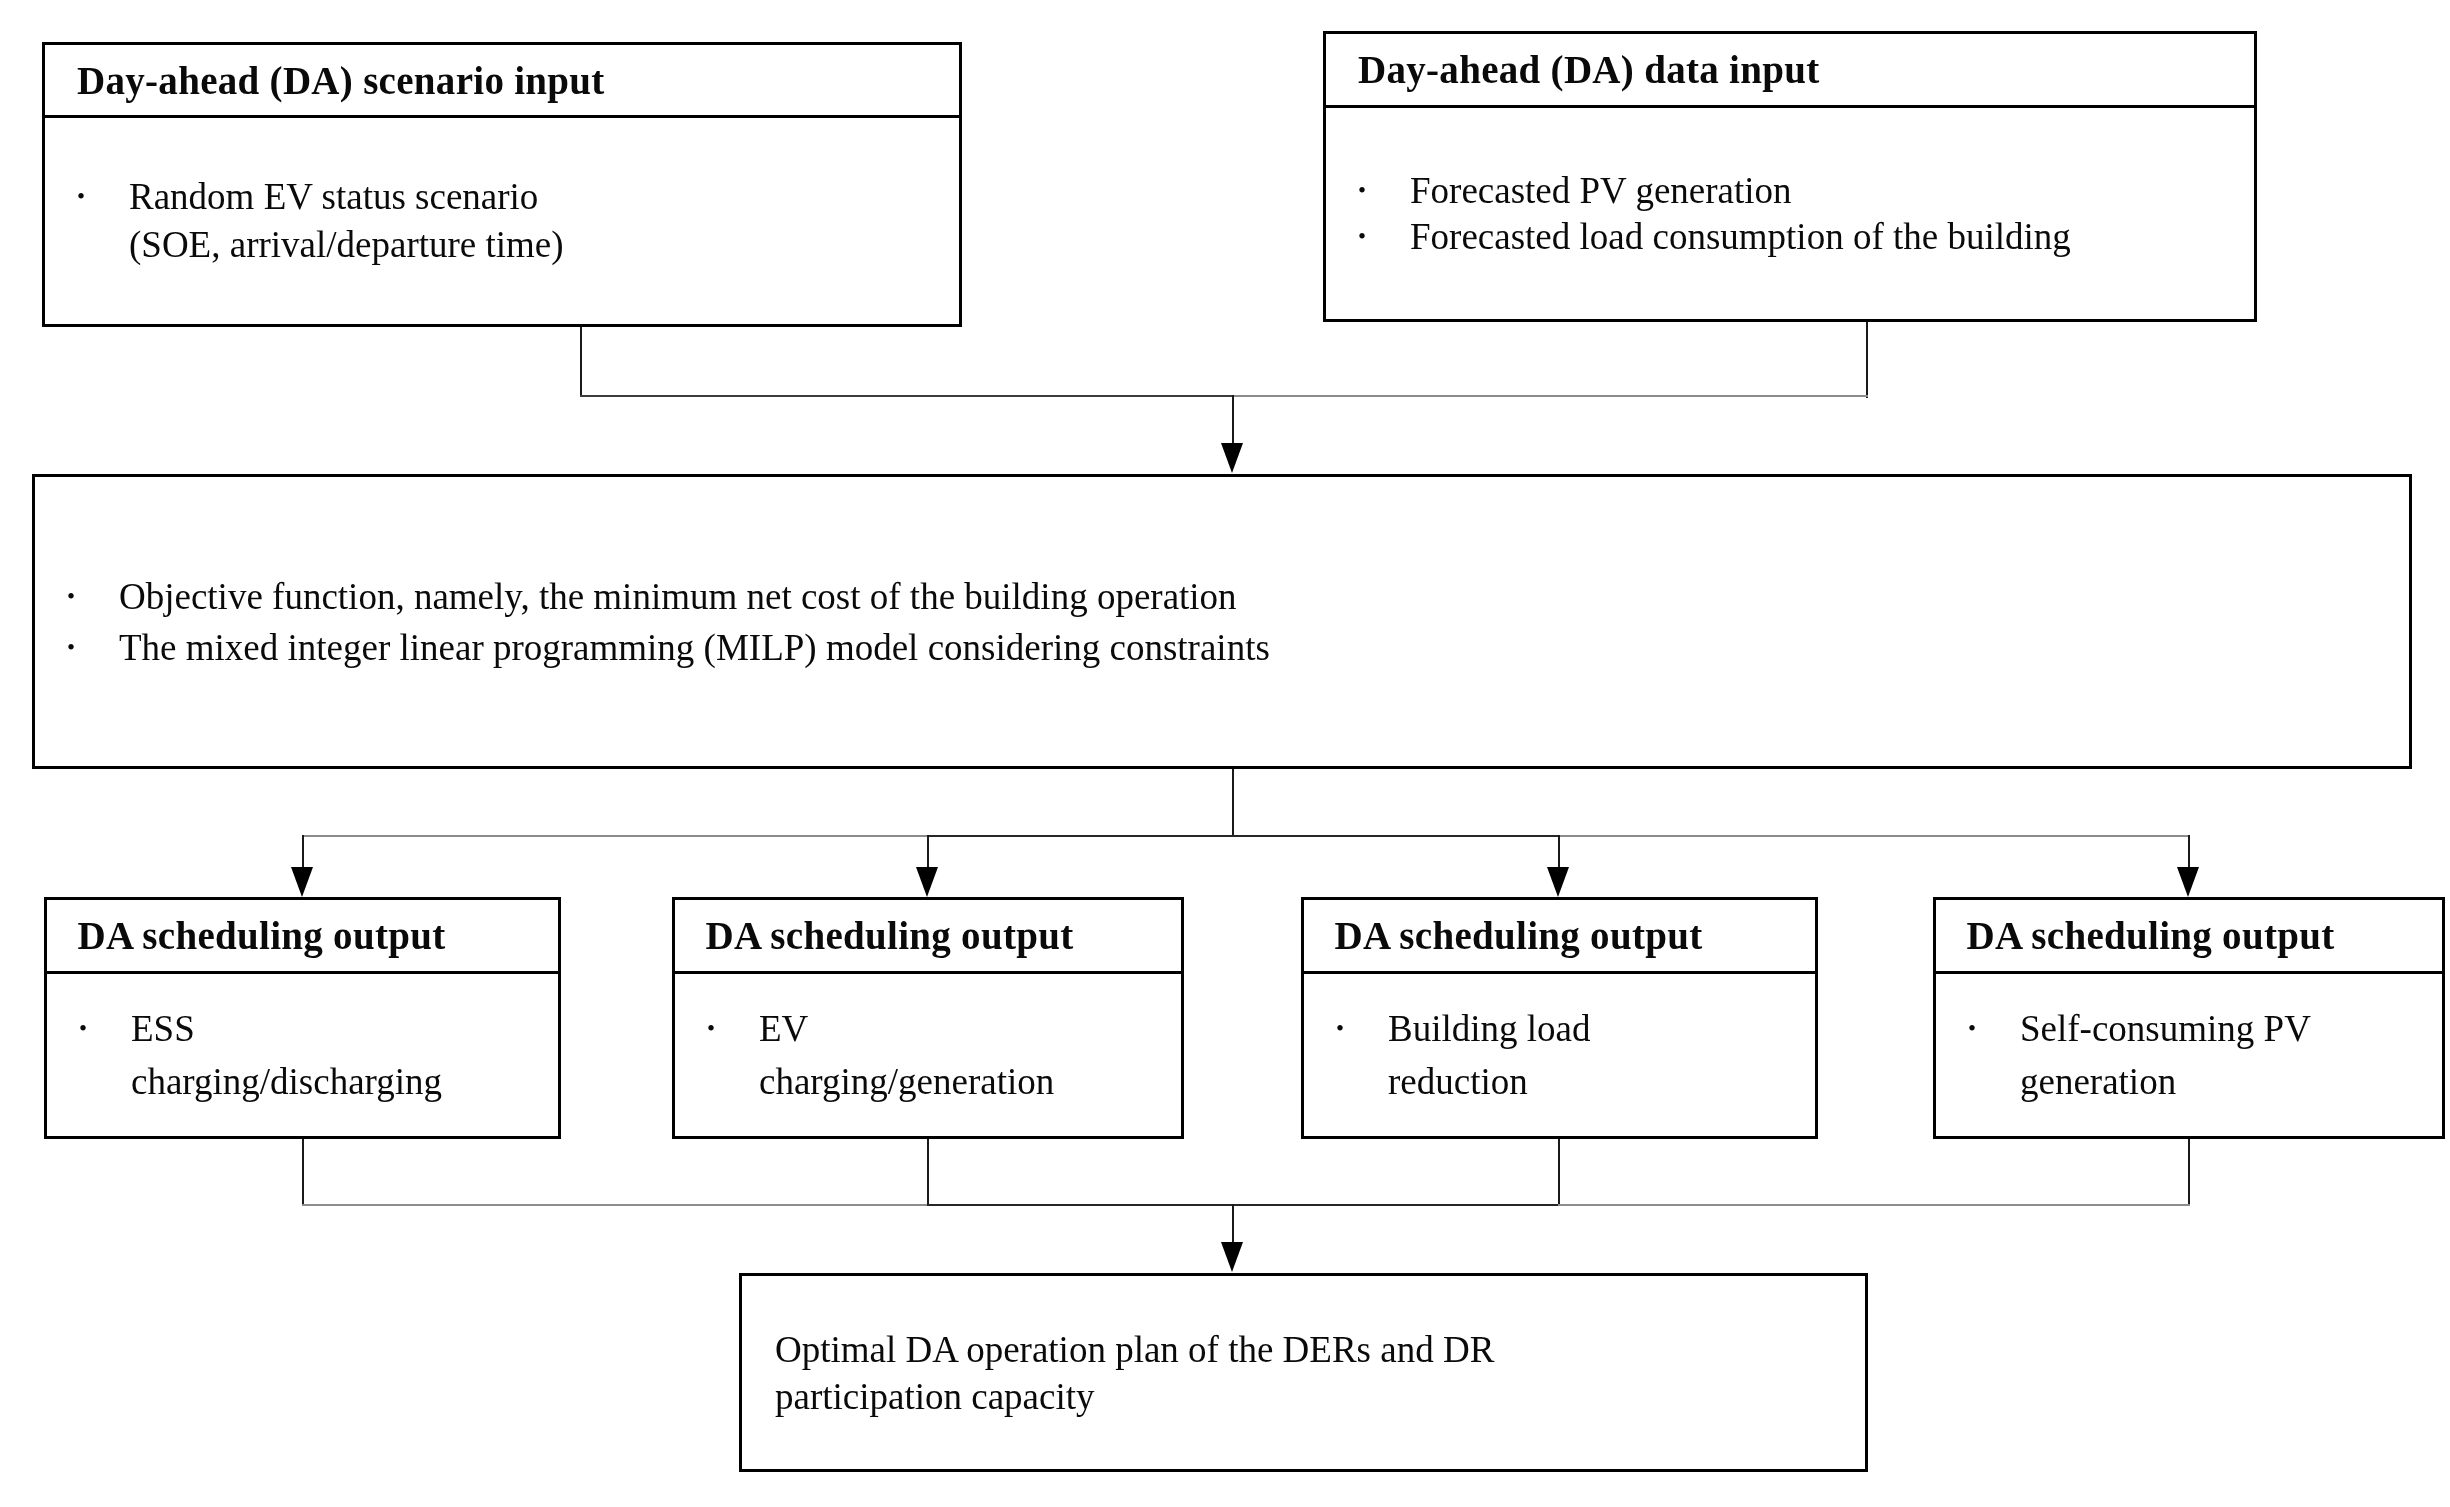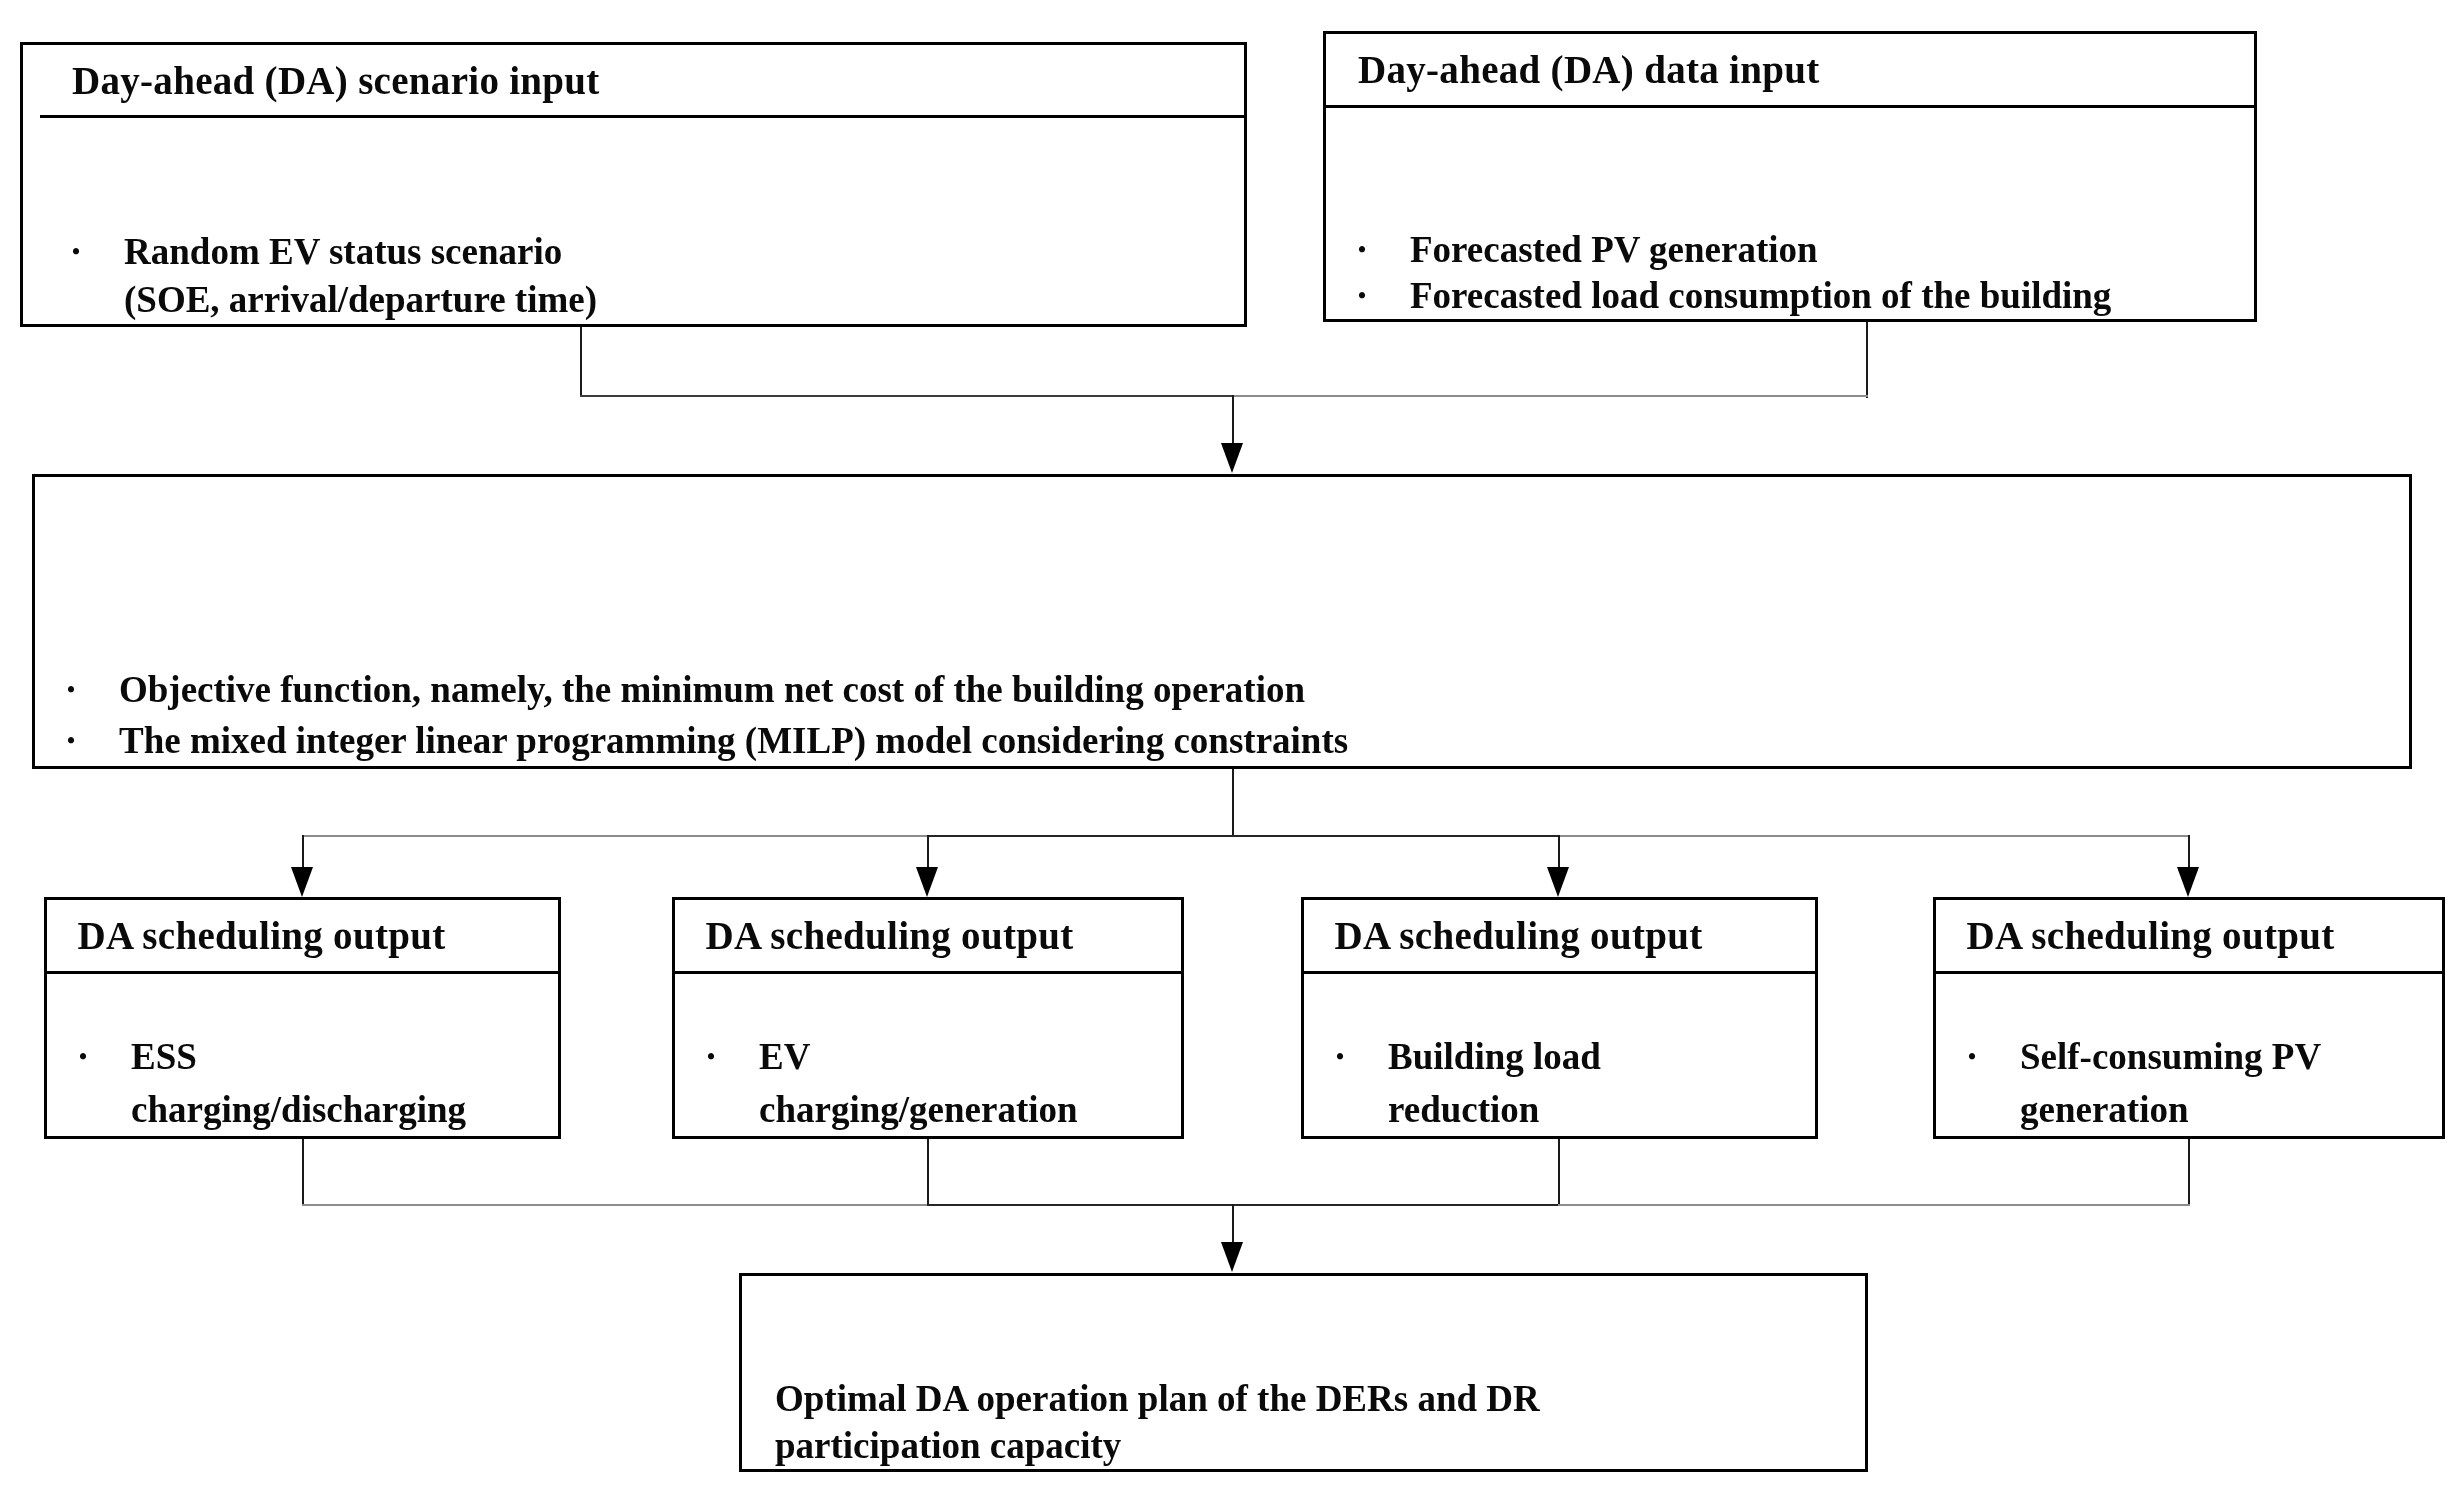--- a/index.html
+++ b/index.html
@@ -34,42 +34,41 @@
     font-size: 39px;
     letter-spacing: 0.3px;
     padding-left: 32px;
     flex: 0 0 auto;
     box-sizing: border-box;
   }
   .fbox-body {
     flex: 1 1 auto;
     display: flex;
     flex-direction: column;
-    justify-content: flex-end;
+    justify-content: center;
     box-sizing: border-box;
-    font-weight: bold;
   }
   .bullet {
     position: relative;
     padding-left: 84px;
     padding-right: 21px;
     white-space: pre-line;
     font-size: 37px;
   }
   .bullet::before {
     content: "\2022";
     position: absolute;
     left: 32px;
     top: 0;
     font-size: 0.62em;
     line-height: inherit;
   }
 
   
-  #box-scenario   { left: 20px;   top: 42px;   width: 1227px; height: 285px; padding-left: 17px; }
+  #box-scenario   { left: 42px;   top: 42px;   width: 920px; height: 285px; }
   #box-scenario   .fbox-header { height: 73px; }
   #box-scenario   .bullet { line-height: 48px; }
 
   #box-data       { left: 1323px; top: 31px;   width: 934px; height: 291px; }
   #box-data       .fbox-header { height: 74px; }
   #box-data       .bullet { line-height: 46px; }
 
   #box-optimize   { left: 32px;   top: 474px;  width: 2380px; height: 295px; }
   #box-optimize   .fbox-header { height: 73px; padding-left: 36px; }
   #box-optimize   .bullet { line-height: 51px; }

